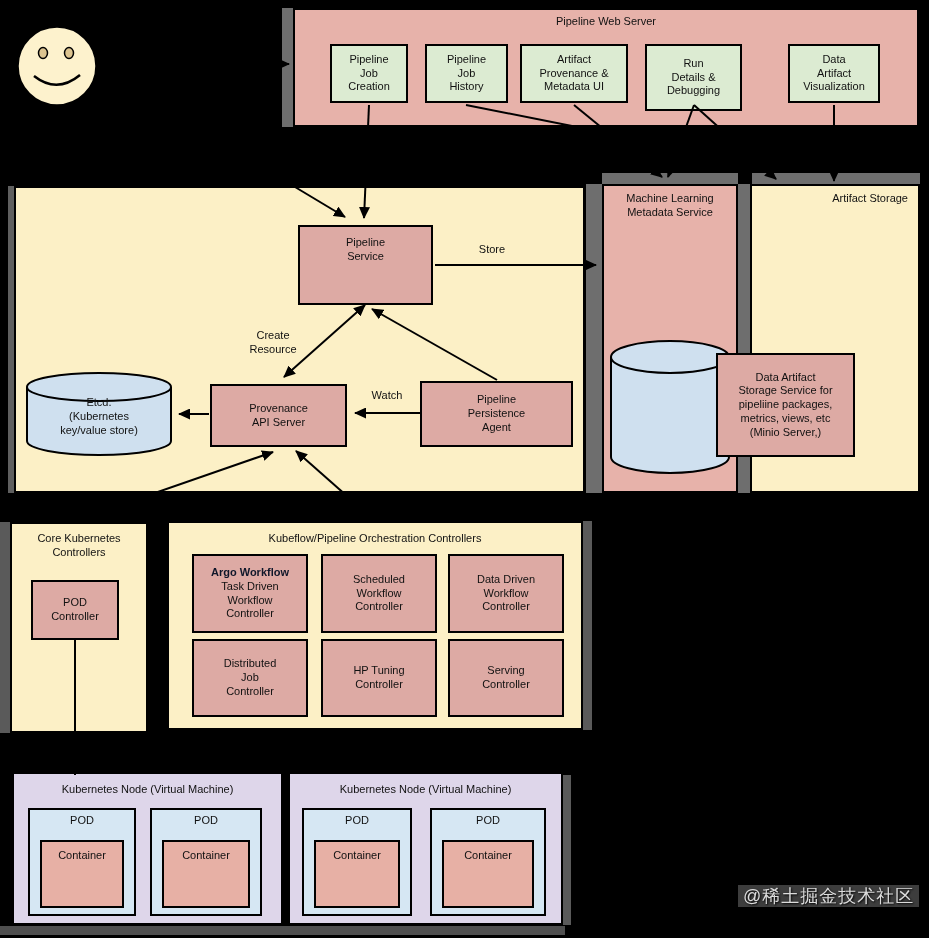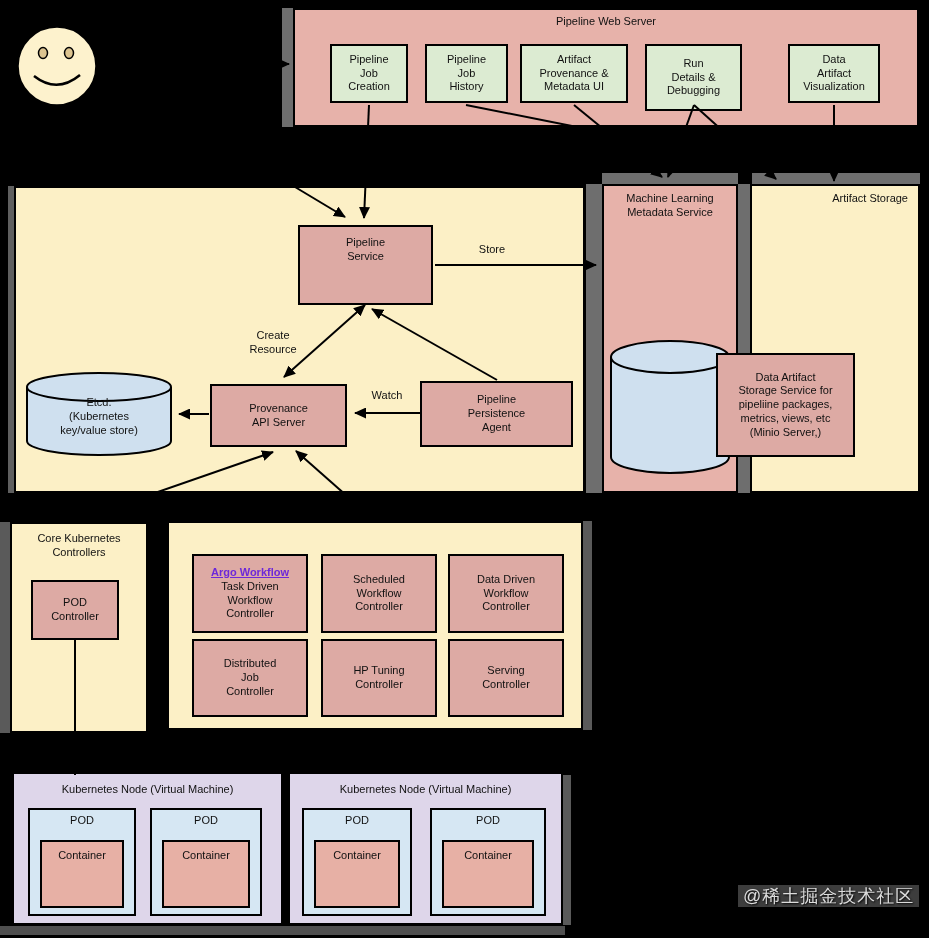--- a/index.html
+++ b/index.html
@@ -16,21 +16,21 @@
   .lbl-left{text-align:left;}
   .lbl-right{text-align:right;}
   .pink{background:#e7b2aa;}
   .pinkbox{background:#ddaaa4;}
   .green{background:#dcebd2;}
   .yellow{background:#fcf0c6;}
   .purple{background:#ded6ea;}
   .podblue{background:#d6e7f3;}
   .containerpink{background:#e7b0a5;}
   .gray{background:#6e6e6e;}
-  .argo-red{color:#6d28d9;font-weight:bold;text-decoration:underline;}
+  .argo-red{color:#0f172a;font-weight:bold;}
   #arrows{position:absolute;left:0;top:0;pointer-events:none;}
   .watermark{
     font-size:18px;color:#dcdcdc;letter-spacing:1px;
     background:rgba(72,72,72,0.85);padding:1px 5px;
     text-shadow:1px 1px 2px #000;
   }
 </style>
 </head>
 <body>
 
@@ -110,20 +110,21 @@
 metrics, views, etc
 (Minio Server,)</div>
 
   <div class="abs panel yellow" style="left:10px;top:522px;width:138px;height:211px;"></div>
   <div class="abs lbl prewrap" style="left:14px;top:532px;width:130px;">Core Kubernetes
 Controllers</div>
   <div class="abs box pinkbox lbl prewrap" style="left:31px;top:580px;width:88px;height:60px;">POD
 Controller</div>
 
   <div class="abs panel yellow" style="left:167px;top:521px;width:416px;height:209px;"></div>
+  <div class="abs lbl" style="left:167px;top:532px;width:416px;">Kubeflow/Pipeline Orchestration Controllers</div>
   <div class="abs box pinkbox lbl" style="left:192px;top:554px;width:116px;height:79px;flex-direction:column;">
     <span class="argo-red">Argo Workflow</span>
     <span class="prewrap">Task Driven
 Workflow
 Controller</span>
   </div>
   <div class="abs box pinkbox lbl prewrap" style="left:321px;top:554px;width:116px;height:79px;">Scheduled
 Workflow
 Controller</div>
   <div class="abs box pinkbox lbl prewrap" style="left:448px;top:554px;width:116px;height:79px;">Data Driven

